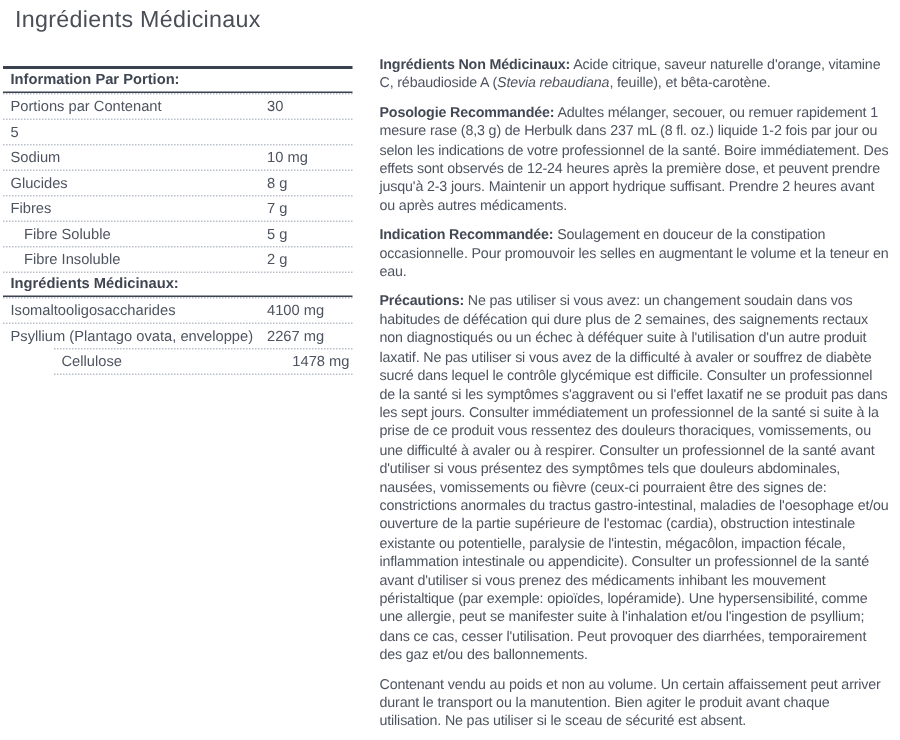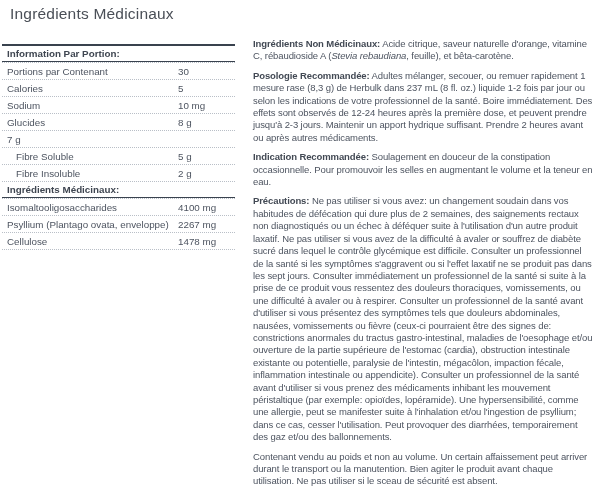--- a/index.html
+++ b/index.html
@@ -22,21 +22,21 @@
     padding:2px 2px 2px 5px;line-height:11px;
     border-bottom:1px solid #39424e;
   }
   .thead.mid{border-top:1px dotted #b9bfc7;}
   .trow{
     display:flex;align-items:flex-start;
     font-size:9.8px;line-height:11px;
     padding:2.5px 2px 2.5px 5px;
     border-top:1px dotted #b9bfc7;
   }
-  .trow.last{border-bottom:1px dotted #b9bfc7;}
+  .trow.last{border-bottom:1px dotted #b9bfc7;margin-left:34px;}
   .trow .lbl{width:168px;padding-right:3px;}
   .trow .val{flex:1;white-space:nowrap;}
   .trow.indent .lbl{padding-left:9px;width:159px;}
   
   .details{
     position:absolute;left:253px;top:38px;width:341px;
     font-size:9.5px;line-height:12.4px;letter-spacing:-0.1px;
     color:#4d5460;text-align:left;
   }
   .details p{margin:0 0 7px 0;}
@@ -52,32 +52,32 @@
   <h1 class="page-title">Ingrédients Médicinaux</h1>
 
   <section class="facts">
     <div class="thead">Information Par Portion:</div>
 
     <div class="trow">
       <span class="lbl">Portions par Contenant</span>
       <span class="val">30</span>
     </div>
     <div class="trow">
-      <span class="lbl">Calories</span>
       <span class="val">5</span>
     </div>
     <div class="trow">
       <span class="lbl">Sodium</span>
       <span class="val">10 mg</span>
     </div>
     <div class="trow">
       <span class="lbl">Glucides</span>
       <span class="val">8 g</span>
     </div>
     <div class="trow">
+      <span class="lbl">Fibres</span>
       <span class="val">7 g</span>
     </div>
     <div class="trow indent">
       <span class="lbl">Fibre Soluble</span>
       <span class="val">5 g</span>
     </div>
     <div class="trow indent">
       <span class="lbl">Fibre Insoluble</span>
       <span class="val">2 g</span>
     </div>

